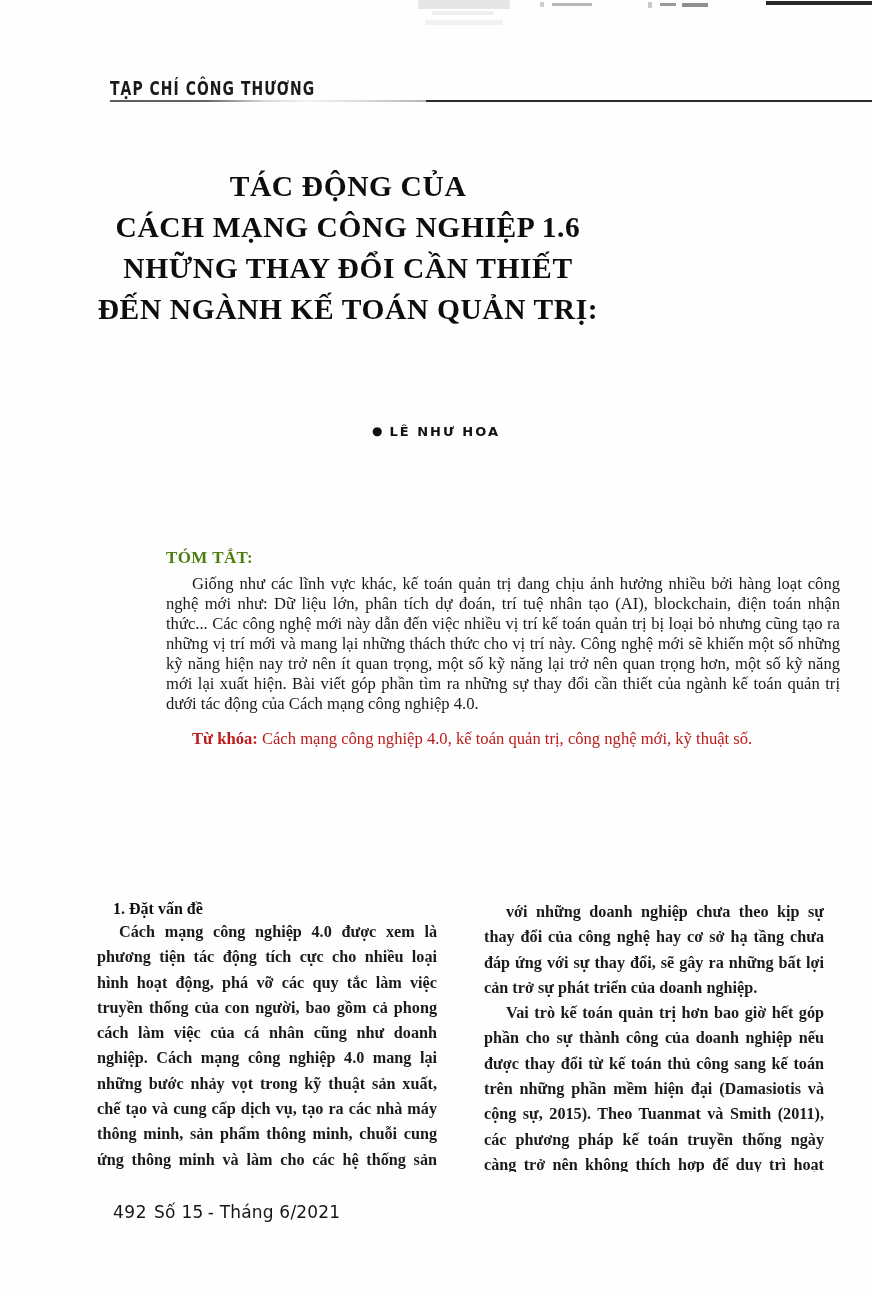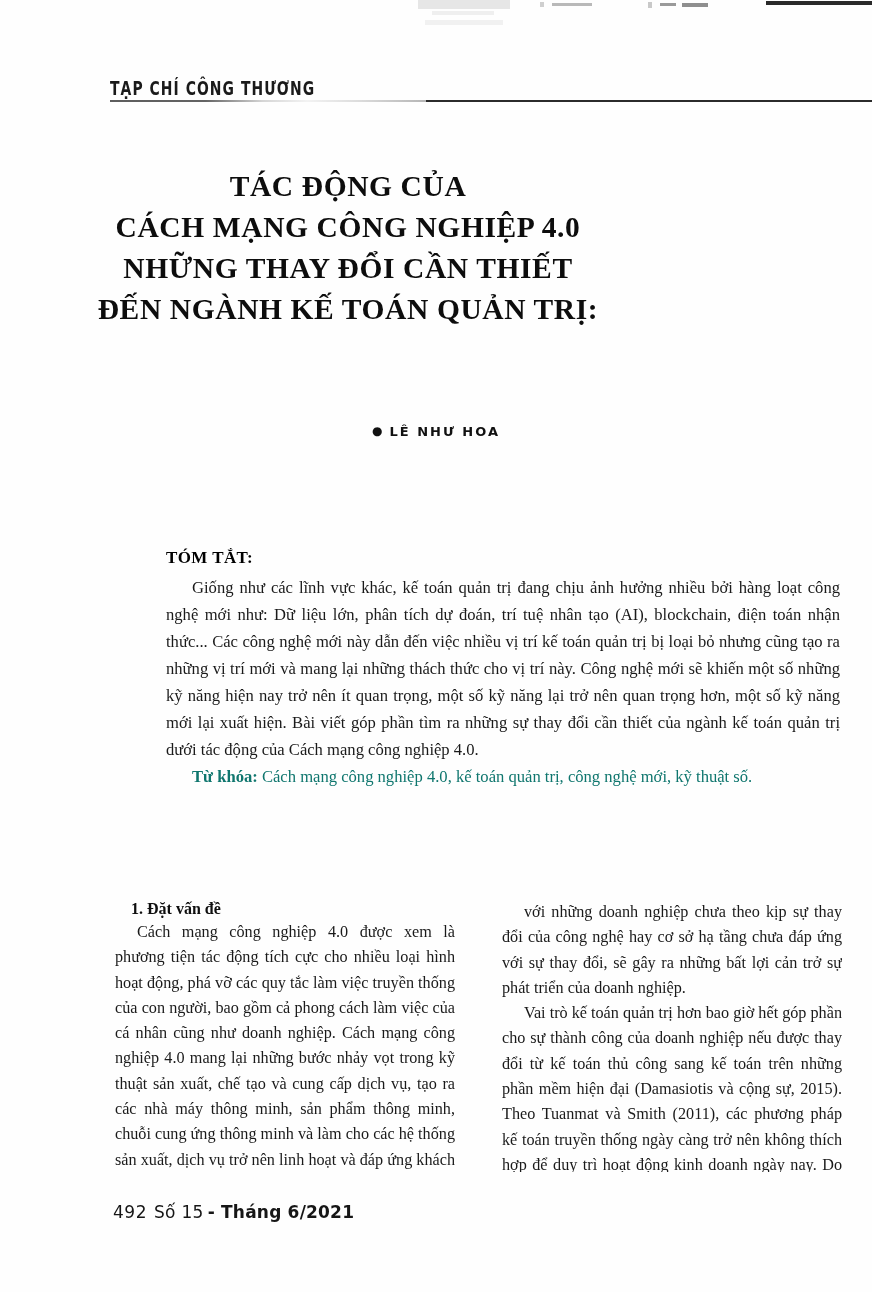--- a/index.html
+++ b/index.html
@@ -128,45 +128,45 @@
     left: 166px;
     top: 548px;
     width: 674px;
   }
   .abstract-heading {
     font-family: "Liberation Serif", serif;
     font-weight: 700;
     font-size: 17px;
     letter-spacing: 0.4px;
     margin-bottom: 6px;
-    color: #000000;
+    color: #4d7c0f;
   }
   .abstract-para {
     font-family: "Liberation Serif", serif;
     font-size: 16.6px;
-    line-height: 27px;
+    line-height: 20px;
     text-align: justify;
     text-indent: 26px;
     color: #1a1a1a;
   }
   .keywords {
     font-family: "Liberation Serif", serif;
     font-size: 16.6px;
     line-height: 26.2px;
     text-align: justify;
     text-indent: 26px;
-    margin-top: 1px;
-    color: #0f766e;
+    margin-top: 12px;
+    color: #b91c1c;
   }
   .keywords b { font-weight: 700; }
 
   
   .columns {
     position: absolute;
-    left: 115px;
+    left: 97px;
     top: 900px;
     width: 727px;
     height: 272px;
     display: flex;
     gap: 47px;
   }
   .col {
     width: 340px;
     overflow: hidden;
   }
@@ -179,20 +179,21 @@
     color: #0f0f0f;
   }
   .body-para {
     font-family: "Liberation Serif", serif;
     font-size: 16.2px;
     line-height: 25.3px;
     text-align: justify;
     text-indent: 22px;
     color: #1a1a1a;
     margin: 0;
+    font-weight: bold;
   }
   .body-para + .body-para { margin-top: 0; }
 
   
   .footer {
     position: absolute;
     left: 113px;
     top: 1202px;
     font-family: "DejaVu Sans", sans-serif;
     font-size: 17px;
@@ -202,21 +203,21 @@
   .footer .pg {
     font-weight: 400;
     letter-spacing: 0.5px;
   }
   .footer .issue {
     font-weight: 400;
     margin-left: 7px;
     letter-spacing: 0.3px;
   }
   .footer .dateinfo {
-    font-weight: 700;
+    font-weight: 400;
     margin-left: 4px;
     letter-spacing: 0.2px;
     margin-top: 10px;
   }
 </style>
 </head>
 <body>
 
 <div class="page">
 
@@ -231,21 +232,21 @@
     <div class="art a8"></div>
     <div class="art a9"></div>
   </div>
 
   <div class="masthead">TẠP CHÍ CÔNG THƯƠNG</div>
   <div class="rule-faint"></div>
   <div class="rule-solid"></div>
 
   <div class="title-block">
     <div class="title-line">TÁC ĐỘNG CỦA</div>
-    <div class="title-line">CÁCH MẠNG CÔNG NGHIỆP 4.0</div>
+    <div class="title-line">CÁCH MẠNG CÔNG NGHIỆP 1.6</div>
     <div class="title-line">NHỮNG THAY ĐỔI CẦN THIẾT</div>
     <div class="title-line">ĐẾN NGÀNH KẾ TOÁN QUẢN TRỊ:</div>
   </div>
 
   <div class="author-block">
     <span class="author">
       <span class="bullet">●</span><span>LÊ NHƯ HOA</span>
     </span>
   </div>
 

